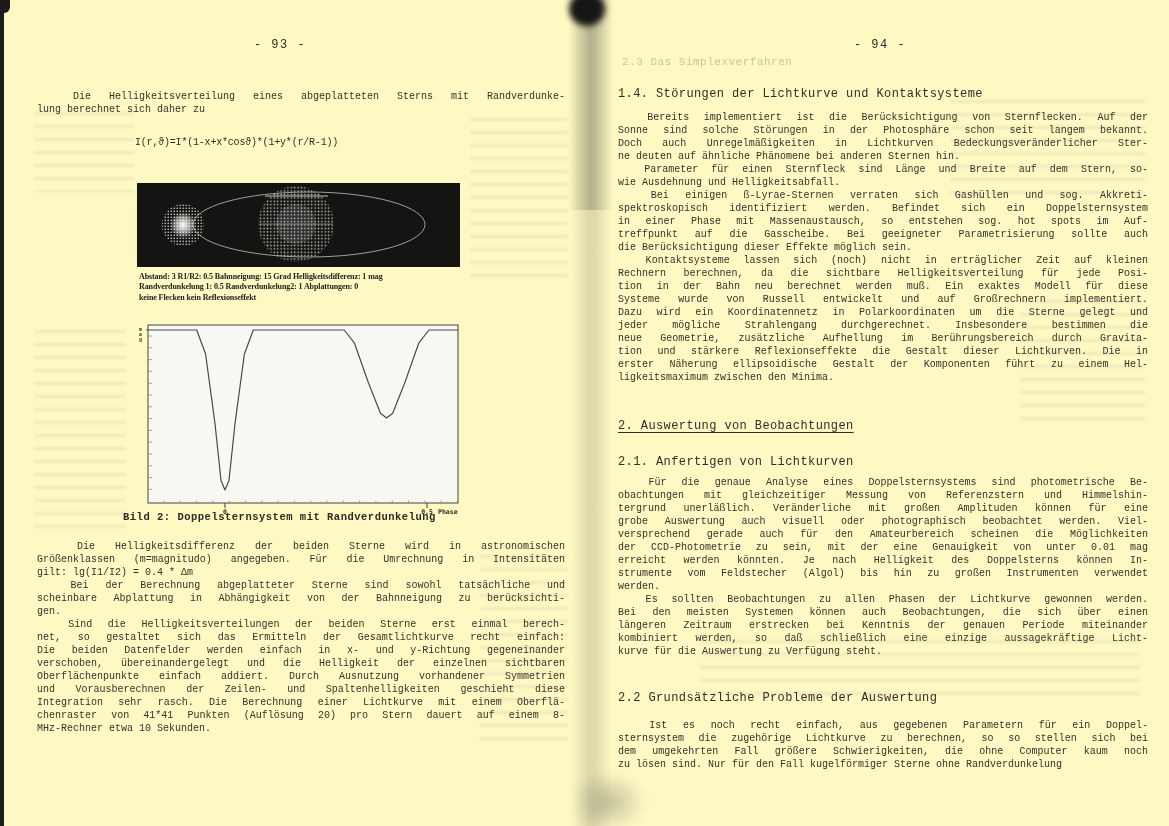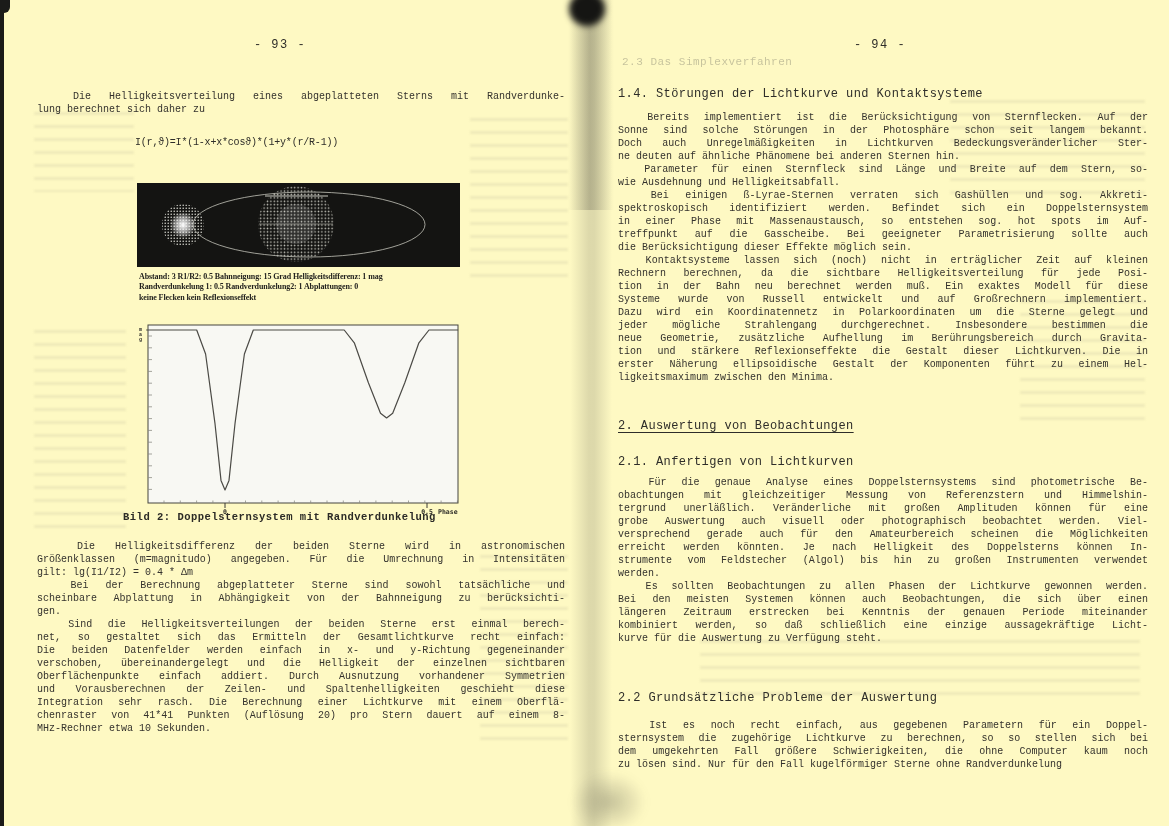--- a/index.html
+++ b/index.html
@@ -194,20 +194,21 @@
   <div class="heading ul" style="left:618px;top:419px;">2. Auswertung von Beobachtungen</div>
 
   <div class="heading" style="left:618px;top:447px;margin-top:8px;">2.1. Anfertigen von Lichtkurven</div>
 
   <div class="pblock rp" style="left:618px;top:476px;">
       <div class="pline">&nbsp;&nbsp;Für die genaue Analyse eines Doppelsternsystems sind photometrische Be-</div>
       <div class="pline">obachtungen mit gleichzeitiger Messung von Referenzstern und Himmelshin-</div>
       <div class="pline">tergrund unerläßlich. Veränderliche mit großen Amplituden können für eine</div>
       <div class="pline">grobe Auswertung auch visuell oder photographisch beobachtet werden. Viel-</div>
       <div class="pline">versprechend gerade auch für den Amateurbereich scheinen die Möglichkeiten</div>
+      <div class="pline">der CCD-Photometrie zu sein, mit der eine Genauigkeit von unter 0.01 mag</div>
       <div class="pline">erreicht werden könnten. Je nach Helligkeit des Doppelsterns können In-</div>
       <div class="pline">strumente vom Feldstecher (Algol) bis hin zu großen Instrumenten verwendet</div>
       <div class="pline last">werden.</div>
       <div class="pline">&nbsp;&nbsp;Es sollten Beobachtungen zu allen Phasen der Lichtkurve gewonnen werden.</div>
       <div class="pline">Bei den meisten Systemen können auch Beobachtungen, die sich über einen</div>
       <div class="pline">längeren Zeitraum erstrecken bei Kenntnis der genauen Periode miteinander</div>
       <div class="pline">kombiniert werden, so daß schließlich eine einzige aussagekräftige Licht-</div>
       <div class="pline last">kurve für die Auswertung zu Verfügung steht.</div>
     </div>
 

